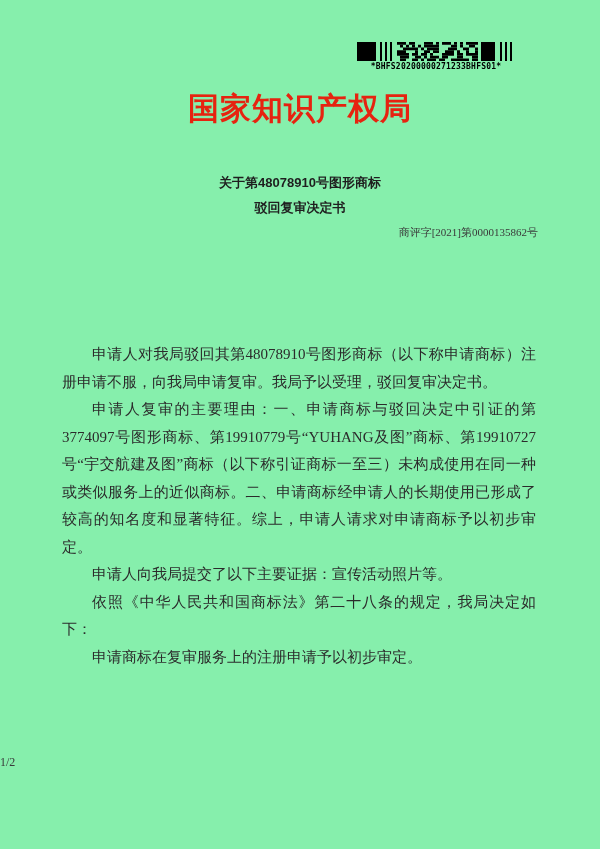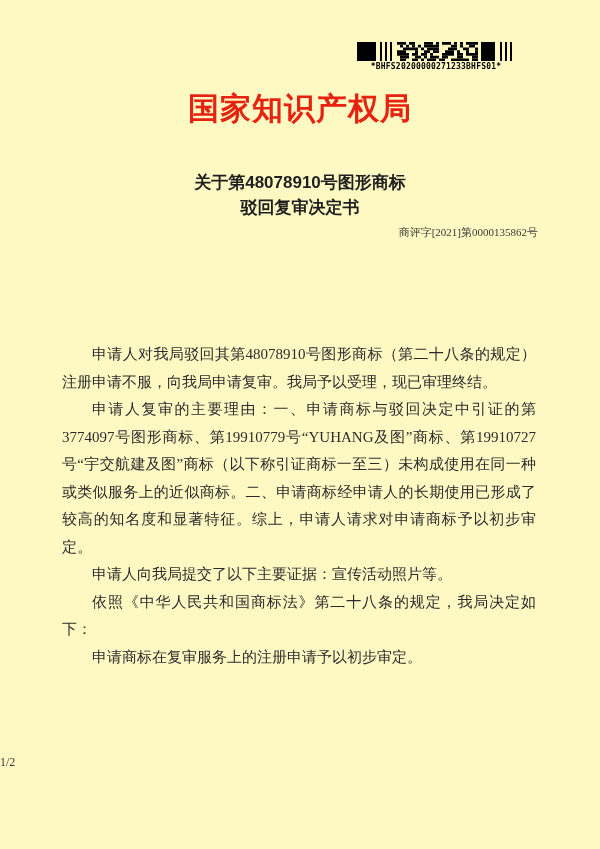--- a/index.html
+++ b/index.html
@@ -1,21 +1,21 @@
 <!DOCTYPE html>
 <html lang="zh"><head>
 <meta charset="utf-8">
 <style>
   html, body { margin: 0; padding: 0; background: #ffffff; }
   .page {
     position: relative;
     width: 600px;
     height: 849px;
     margin: 0 auto;
-    background: #fef9c3;
+    background: #86efac;
     font-family: "Liberation Serif", serif;
     color: #2b2b2b;
     overflow: hidden;
   }
   .barcode {
     position: absolute;
     top: 42px;
     left: 357px;
     width: 158px;
     text-align: center;
@@ -43,21 +43,21 @@
     letter-spacing: 1px;
   }
   .doc-title {
     position: absolute;
     top: 170px;
     left: 0;
     width: 100%;
     text-align: center;
     font-family: "Liberation Sans", sans-serif;
     font-weight: bold;
-    font-size: 17px;
+    font-size: 13px;
     line-height: 25px;
     color: #1f1f1f;
   }
   .doc-number {
     position: absolute;
     top: 225px;
     right: 62px;
     font-size: 11px;
     color: #3a3a3a;
   }
@@ -228,21 +228,21 @@
 
   <div class="doc-title">
     <div>关于第48078910号图形商标</div>
     <div>驳回复审决定书</div>
   </div>
 
   <div class="doc-number">商评字[2021]第0000135862号</div>
 
 
   <div class="body-text">
-    <p>申请人对我局驳回其第48078910号图形商标（第二十八条的规定）注册申请不服，向我局申请复审。我局予以受理，现已审理终结。</p>
+    <p>申请人对我局驳回其第48078910号图形商标（以下称申请商标）注册申请不服，向我局申请复审。我局予以受理，驳回复审决定书。</p>
     <p>申请人复审的主要理由：一、申请商标与驳回决定中引证的第3774097号图形商标、第19910779号“YUHANG及图”商标、第19910727号“宇交航建及图”商标（以下称引证商标一至三）未构成使用在同一种或类似服务上的近似商标。二、申请商标经申请人的长期使用已形成了较高的知名度和显著特征。综上，申请人请求对申请商标予以初步审定。</p>
     <p>申请人向我局提交了以下主要证据：宣传活动照片等。</p>
     <p>依照《中华人民共和国商标法》第二十八条的规定，我局决定如下：</p>
     <p>申请商标在复审服务上的注册申请予以初步审定。</p>
   </div>
 
   <div class="page-footer">1/2</div>
 
 </div>
 

